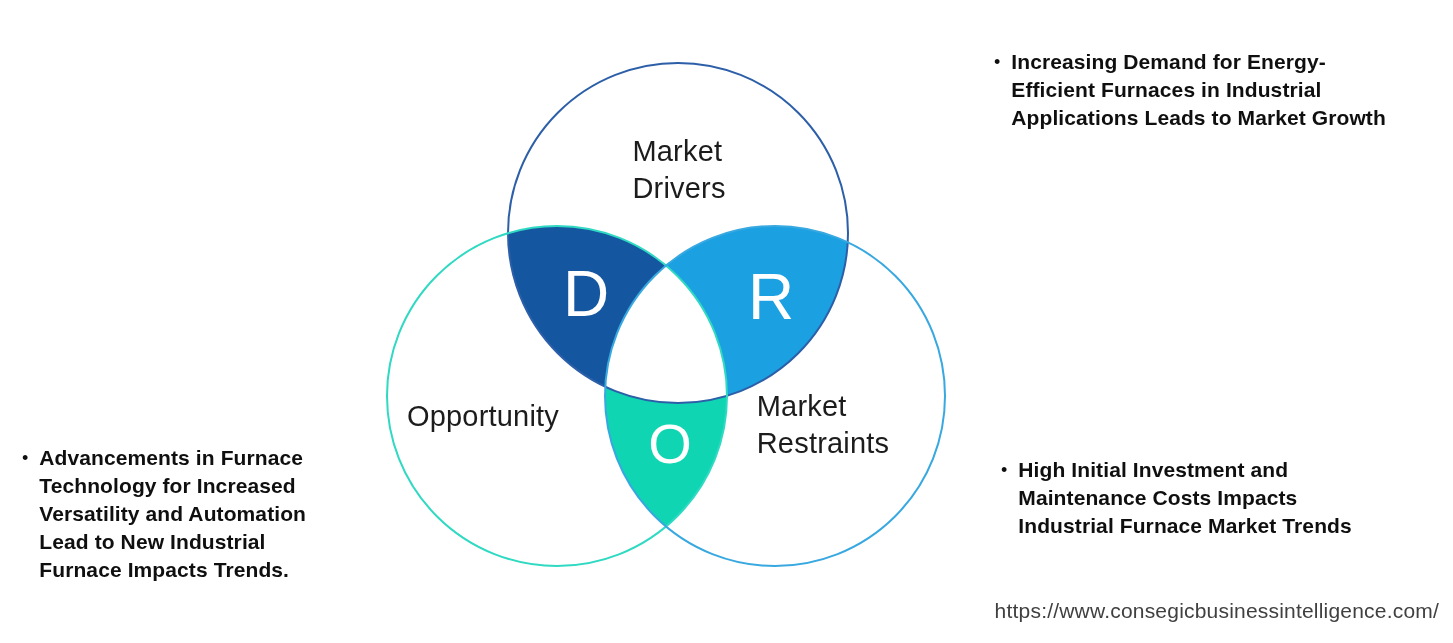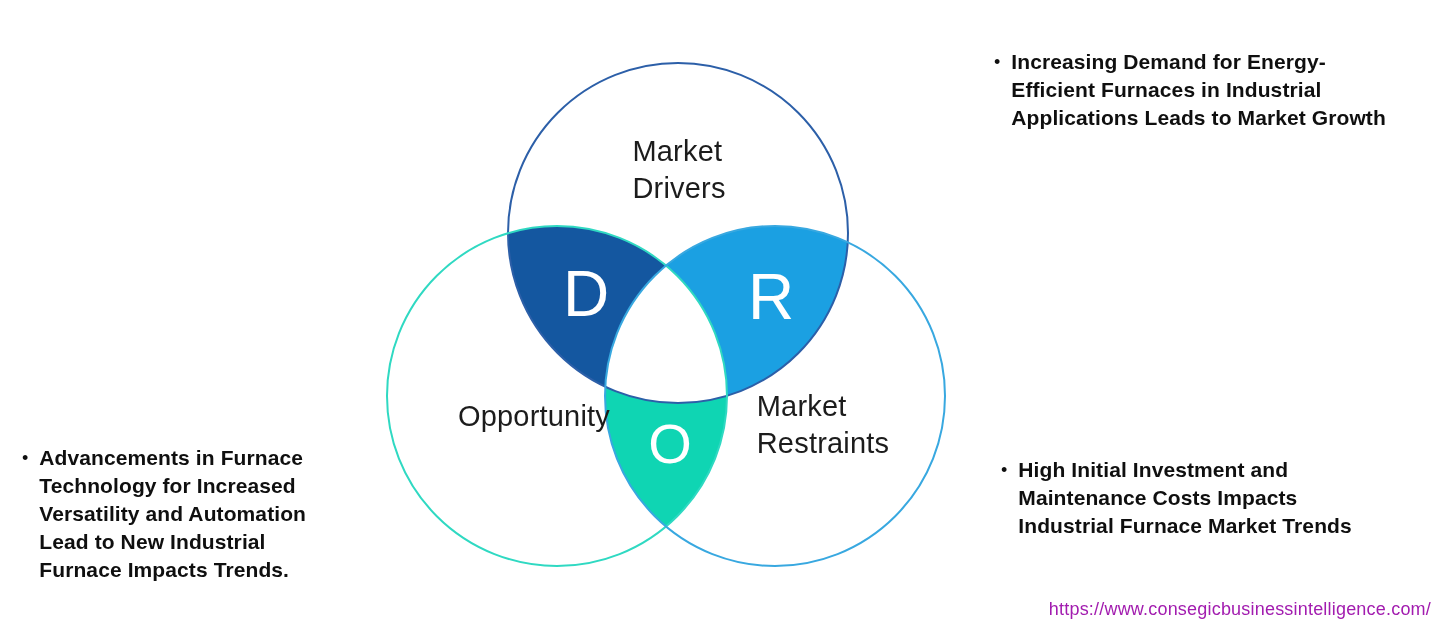--- a/index.html
+++ b/index.html
@@ -33,22 +33,22 @@
   }
   .bullet-text {
     font-size:21px; line-height:28px; font-weight:700;
     white-space:pre-line; letter-spacing:0.1px;
   }
   .bullet.top-right   { left:994px;  top:48px;  width:450px; }
   .bullet.bottom-left { left:22px;   top:444px; width:360px; }
   .bullet.bottom-right{ left:1001px; top:456px; width:440px; }
 
   .source-url {
-    position:absolute; top:599px; right:22px;
-    font-size:18px; color:#a21caf; letter-spacing:0.2px;
+    position:absolute; top:599px; right:14px;
+    font-size:21px; color:#404040; letter-spacing:0.2px;
   }
 </style>
 </head>
 <body>
 
 <div class="canvas">
 
   <svg class="venn-svg" viewBox="0 0 1453 643" xmlns="http://www.w3.org/2000/svg" aria-hidden="true">
     <defs>
       <clipPath id="clip-top">
@@ -76,21 +76,21 @@
     </g>
 
     <circle cx="678" cy="233" r="170" fill="none" stroke-width="2" stroke="#2C5FA8"></circle>
     <circle cx="557" cy="396" r="170" fill="none" stroke-width="2" stroke="#2FD9C2"></circle>
     <circle cx="775" cy="396" r="170" fill="none" stroke-width="2" stroke="#38A8E0"></circle>
   </svg>
 
   <div class="venn-label" style="left:679px; top:133px;">Market
 Drivers</div>
 
-  <div class="venn-label" style="left:534px; top:398px;">Opportunity</div>
+  <div class="venn-label" style="left:483px; top:398px;">Opportunity</div>
 
   <div class="venn-label" style="left:823px; top:388px;">Market
 Restraints</div>
 
   <div class="lens-letter letter-d" style="left:586px; top:294px;">D</div>
 
   <div class="lens-letter letter-r" style="left:771px; top:297px;">R</div>
 
   <div class="lens-letter letter-o" style="left:670px; top:443px;">O</div>
 

